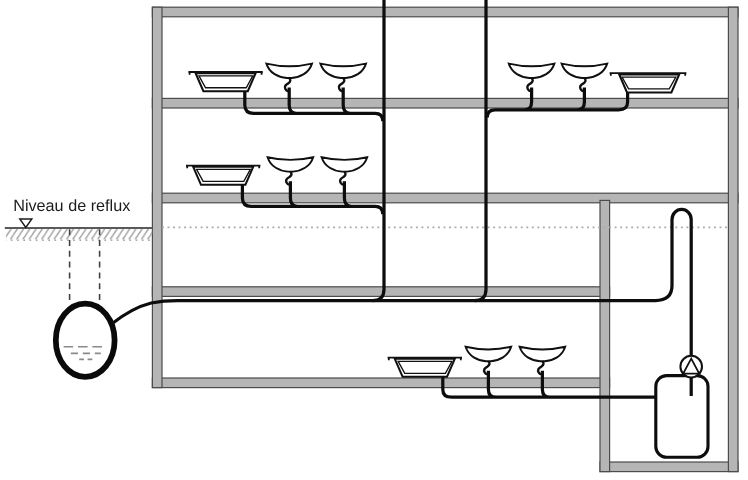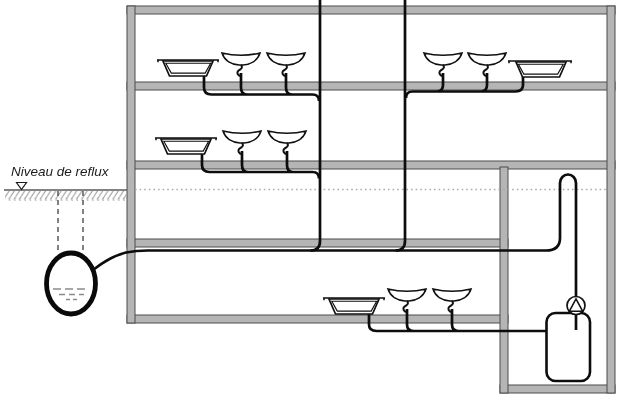--- a/index.html
+++ b/index.html
@@ -1,17 +1,17 @@
 <!DOCTYPE html>
 <html><head>
 <meta charset="utf-8">
 <style>
   html,body{margin:0;padding:0;background:#ffffff;}
   .canvas{position:relative;width:623px;height:400px;background:#fff;overflow:hidden;
-          font-family:"Liberation Sans", sans-serif;font-style:italic;}
+          font-family:"Liberation Sans", sans-serif;}
   svg{display:block;}
   text.reflux-label{font-family:"Liberation Sans", sans-serif;font-size:13.5px;fill:#1c1c1c;}
 </style>
 </head>
 <body>
 
 <div class="canvas">
 <svg width="623" height="400" viewBox="0 0 623 400" xmlns="http://www.w3.org/2000/svg">
 
   <defs>

